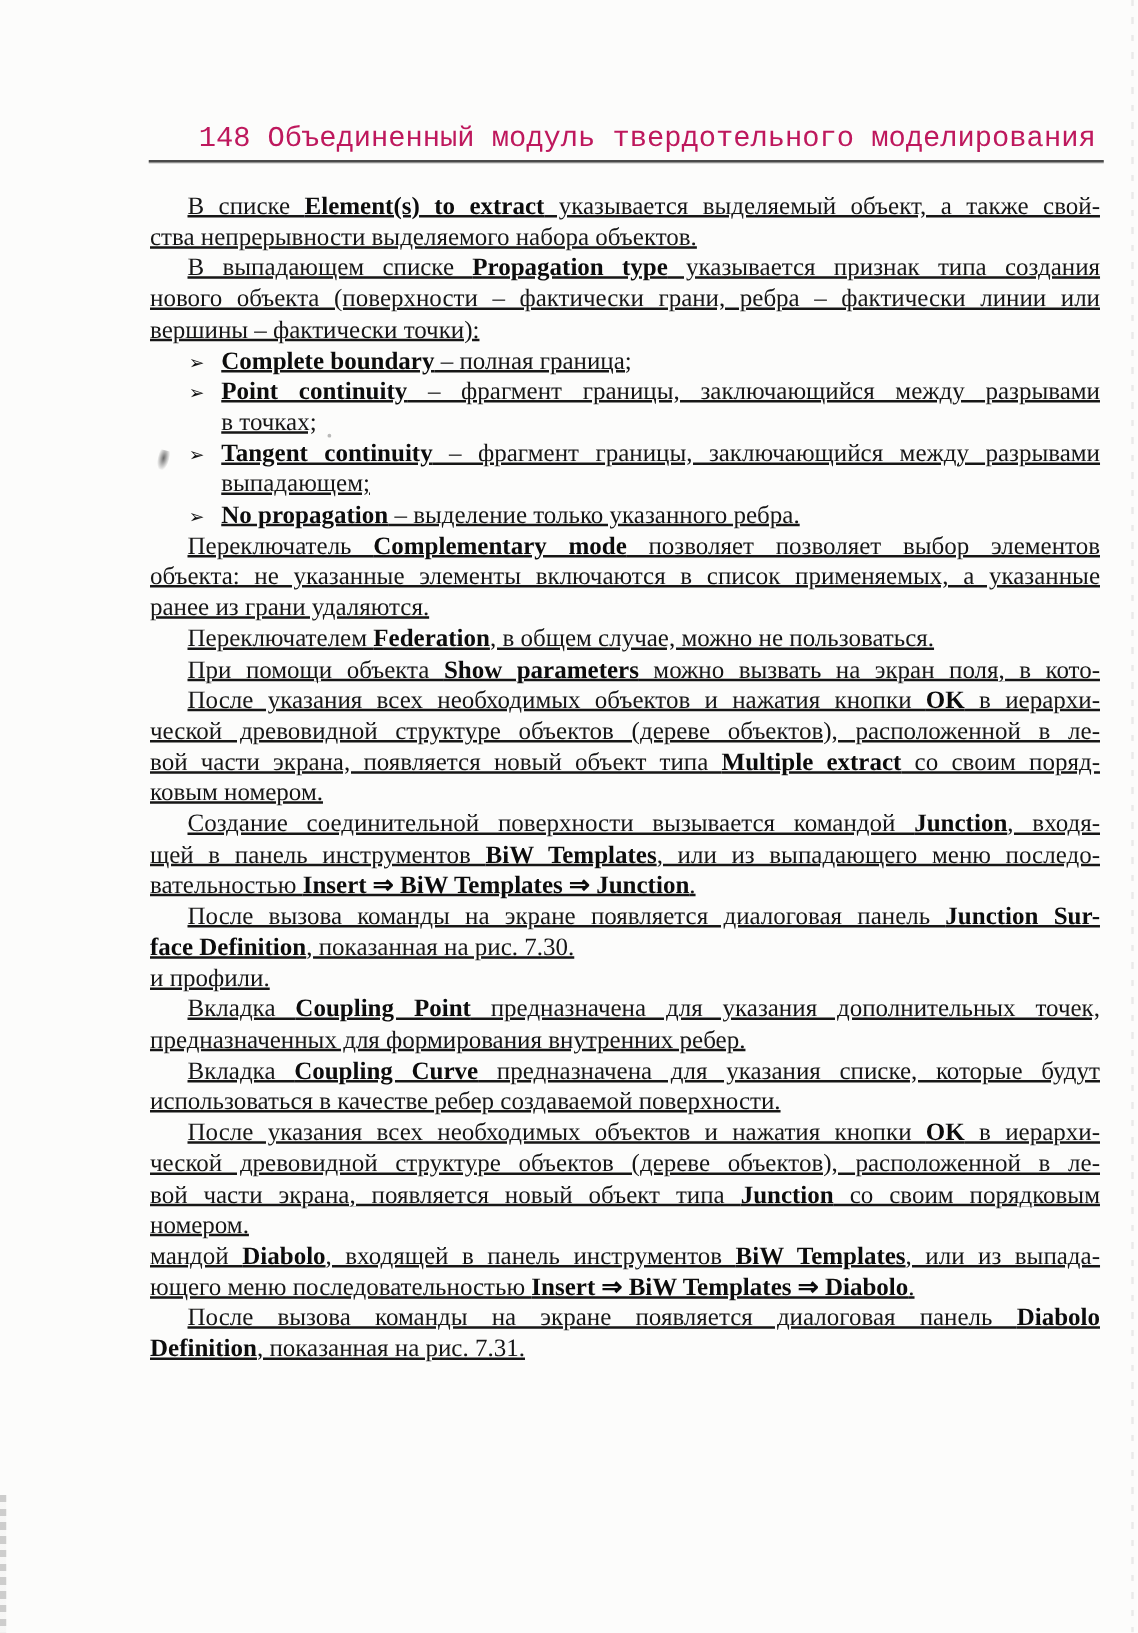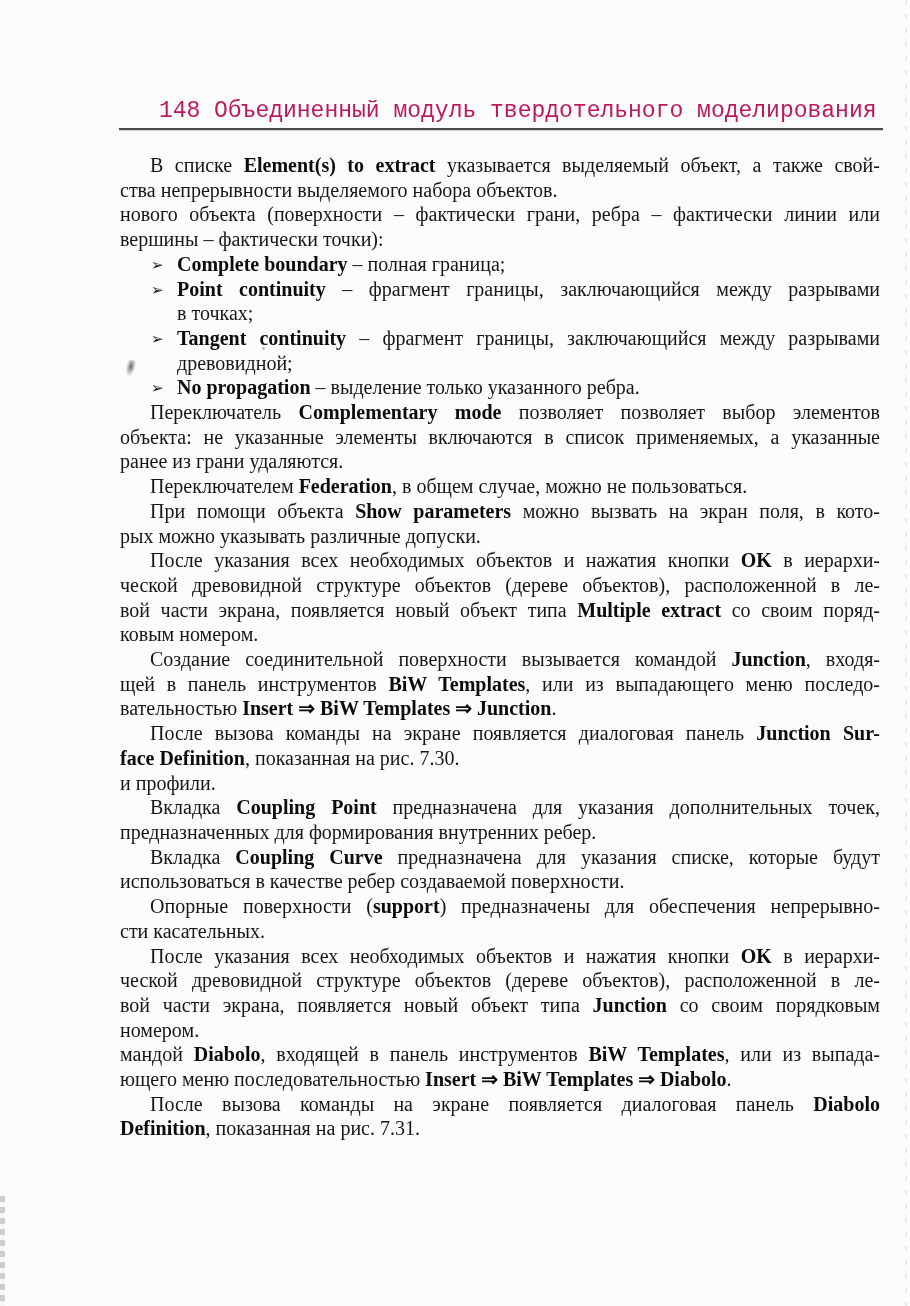--- a/index.html
+++ b/index.html
@@ -21,21 +21,21 @@
   .hdr .num{display:inline-block;width:55px;}
   .hdr-rule{
     position:absolute;left:119px;top:128px;width:764px;height:2px;
     background:#4a4a4a;
     box-shadow:0 1px 0 rgba(90,90,90,.25);
   }
   .body{
     position:absolute;left:120px;top:153px;width:760px;
     font-size:20px;line-height:24.7px;
   }
-  .p,.li{margin:0;padding:0;}
+  .p,.li{margin:0;padding:0;text-decoration:underline;}
   .line{white-space:normal;}
   .line.j{text-align:justify;text-align-last:justify;}
   .line.ind{text-indent:30px;}
   .li{position:relative;padding-left:57px;}
   .li .line{margin-left:0;}
   .arr{
     position:absolute;left:31px;top:1px;
     font-family:"DejaVu Sans", sans-serif;
     font-size:15px;color:#111;
   }
@@ -66,48 +66,48 @@
     <span class="num">148</span><span>Объединенный модуль твердотельного моделирования</span>
   </div>
   <div class="hdr-rule"></div>
 
   <div class="body">
       <div class="p">
         <div class="line j ind"><span>В списке </span><b>Element(s) to extract</b><span> указывается выделяемый объект, а также свой-</span></div>
         <div class="line"><span>ства непрерывности выделяемого набора объектов.</span></div>
       </div>
       <div class="p">
+        <div class="line j ind"><span>В выпадающем списке </span><b>Propagation type</b><span> указывается признак типа создания</span></div>
         <div class="line j"><span>нового объекта (поверхности – фактически грани, ребра – фактически линии или</span></div>
         <div class="line"><span>вершины – фактически точки):</span></div>
       </div>
       <div class="li">
         <div class="line"><span class="arr">➢</span><b>Complete boundary</b><span> – полная граница;</span></div>
       </div>
       <div class="li">
         <div class="line j"><span class="arr">➢</span><b>Point continuity</b><span> – фрагмент границы, заключающийся между разрывами</span></div>
         <div class="line"><span>в точках;</span></div>
       </div>
       <div class="li">
         <div class="line j"><span class="arr">➢</span><b>Tangent continuity</b><span> – фрагмент границы, заключающийся между разрывами</span></div>
-        <div class="line"><span>древовидной;</span></div>
+        <div class="line"><span>выпадающем;</span></div>
       </div>
       <div class="li">
         <div class="line"><span class="arr">➢</span><b>No propagation</b><span> – выделение только указанного ребра.</span></div>
       </div>
       <div class="p">
         <div class="line j ind"><span>Переключатель </span><b>Complementary mode</b><span> позволяет позволяет выбор элементов</span></div>
         <div class="line j"><span>объекта: не указанные элементы включаются в список применяемых, а указанные</span></div>
         <div class="line"><span>ранее из грани удаляются.</span></div>
       </div>
       <div class="p">
         <div class="line ind"><span>Переключателем </span><b>Federation</b><span>, в общем случае, можно не пользоваться.</span></div>
       </div>
       <div class="p">
         <div class="line j ind"><span>При помощи объекта </span><b>Show parameters</b><span> можно вызвать на экран поля, в кото-</span></div>
-        <div class="line"><span>рых можно указывать различные допуски.</span></div>
       </div>
       <div class="p">
         <div class="line j ind"><span>После указания всех необходимых объектов и нажатия кнопки </span><b>OK</b><span> в иерархи-</span></div>
         <div class="line j"><span>ческой древовидной структуре объектов (дереве объектов), расположенной в ле-</span></div>
         <div class="line j"><span>вой части экрана, появляется новый объект типа </span><b>Multiple extract</b><span> со своим поряд-</span></div>
         <div class="line"><span>ковым номером.</span></div>
       </div>
       <div class="p">
         <div class="line j ind"><span>Создание соединительной поверхности вызывается командой </span><b>Junction</b><span>, входя-</span></div>
         <div class="line j"><span>щей в панель инструментов </span><b>BiW Templates</b><span>, или из выпадающего меню последо-</span></div>
@@ -122,24 +122,20 @@
       </div>
       <div class="p">
         <div class="line j ind"><span>Вкладка </span><b>Coupling Point</b><span> предназначена для указания дополнительных точек,</span></div>
         <div class="line"><span>предназначенных для формирования внутренних ребер.</span></div>
       </div>
       <div class="p">
         <div class="line j ind"><span>Вкладка </span><b>Coupling Curve</b><span> предназначена для указания списке, которые будут</span></div>
         <div class="line"><span>использоваться в качестве ребер создаваемой поверхности.</span></div>
       </div>
       <div class="p">
-        <div class="line j ind"><span>Опорные поверхности (</span><b>support</b><span>) предназначены для обеспечения непрерывно-</span></div>
-        <div class="line"><span>сти касательных.</span></div>
-      </div>
-      <div class="p">
         <div class="line j ind"><span>После указания всех необходимых объектов и нажатия кнопки </span><b>OK</b><span> в иерархи-</span></div>
         <div class="line j"><span>ческой древовидной структуре объектов (дереве объектов), расположенной в ле-</span></div>
         <div class="line j"><span>вой части экрана, появляется новый объект типа </span><b>Junction</b><span> со своим порядковым</span></div>
         <div class="line"><span>номером.</span></div>
       </div>
       <div class="p">
         <div class="line j"><span>мандой </span><b>Diabolo</b><span>, входящей в панель инструментов </span><b>BiW Templates</b><span>, или из выпада-</span></div>
         <div class="line"><span>ющего меню последовательностью </span><b>Insert ⇒ BiW Templates ⇒ Diabolo</b><span>.</span></div>
       </div>
       <div class="p">

